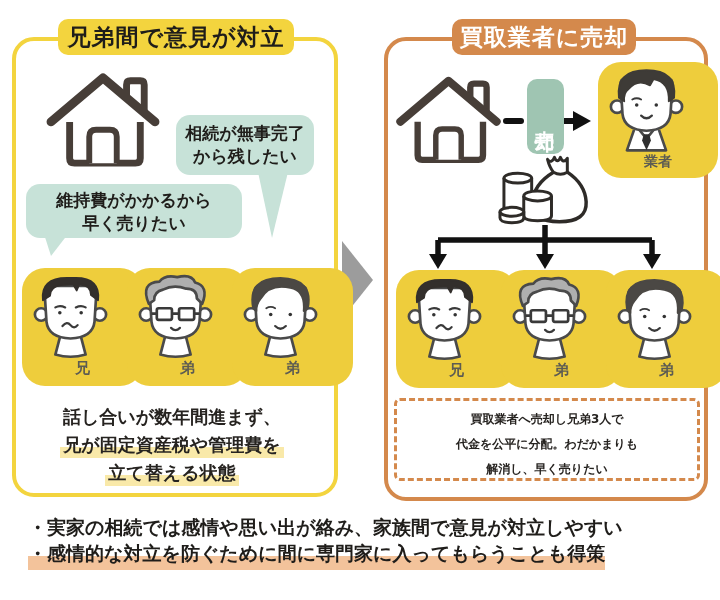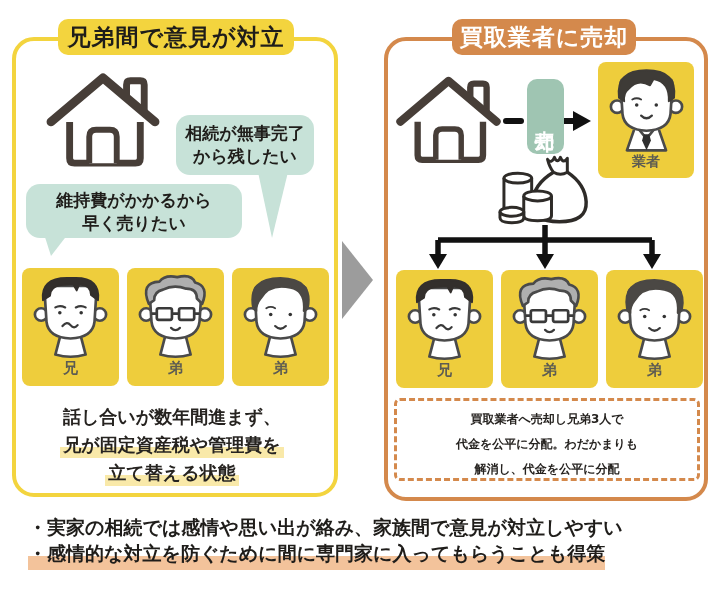--- a/index.html
+++ b/index.html
@@ -20,21 +20,21 @@
   .panel-title.right{left:452px;top:19px;width:184px;height:36px;background:#D4894C;color:#ffffff;}
 
   
   .bubble{position:absolute;background:#C7E2D8;border-radius:14px;text-align:center;
     font-weight:bold;font-size:17px;line-height:23px;color:#1f1d1a;z-index:2;}
   .bubble.memories{left:176px;top:115px;width:138px;height:60px;padding-top:7px;box-sizing:border-box;}
   .bubble.cost{left:26px;top:184px;width:216px;height:54px;padding-top:5px;box-sizing:border-box;}
   .tail{position:absolute;z-index:1;}
 
   
-  .avatar{position:absolute;width:97px;height:118px;background:#EECD3C;border-radius:8px;z-index:2;}
+  .avatar{position:absolute;width:97px;height:118px;background:#EECD3C;border-radius:23px;z-index:2;padding-left:24px;}
   .avatar svg{position:absolute;left:4px;top:2px;width:89px;height:89px;}
   .avatar-label{position:absolute;left:0;bottom:8px;width:100%;text-align:center;
     font-weight:bold;font-size:15px;color:#5d5c52;}
 
   
   .caption{position:absolute;left:22px;top:403px;width:300px;text-align:center;
     font-weight:bold;font-size:18px;line-height:28px;color:#262320;z-index:2;}
   .hl-yellow{background:linear-gradient(to bottom,transparent 55%,#F9E9A9 55%);padding:0 3px 3px 3px;}
   .result-box{position:absolute;left:394px;top:398px;width:306px;height:83px;box-sizing:border-box;
     border:3px dashed #D4894C;border-radius:6px;text-align:center;padding-top:6px;
@@ -254,21 +254,21 @@
       <circle cx="39" cy="50" r="2" fill="#333"></circle>
         <circle cx="61" cy="50" r="2" fill="#333"></circle>
       <path d="M44 63 Q50 69 56 63" fill="none" stroke="#3a3a3a" stroke-width="2.5" stroke-linecap="round"></path>
     </svg>
     <div class="avatar-label">弟</div>
   </div>
 
   <div class="result-box">
     <div>買取業者へ売却し兄弟3人で</div>
     <div>代金を公平に分配。わだかまりも</div>
-    <div>解消し、代金を公平に分配</div>
+    <div>解消し、早く売りたい</div>
   </div>
 
   <div class="bullet b1">・実家の相続では感情や思い出が絡み、家族間で意見が対立しやすい</div>
   <div class="bullet b2">
     <span class="hl-peach">・感情的な対立を防ぐために間に専門家に入ってもらうことも得策</span>
   </div>
 
 </div>
 
 </body></html>

